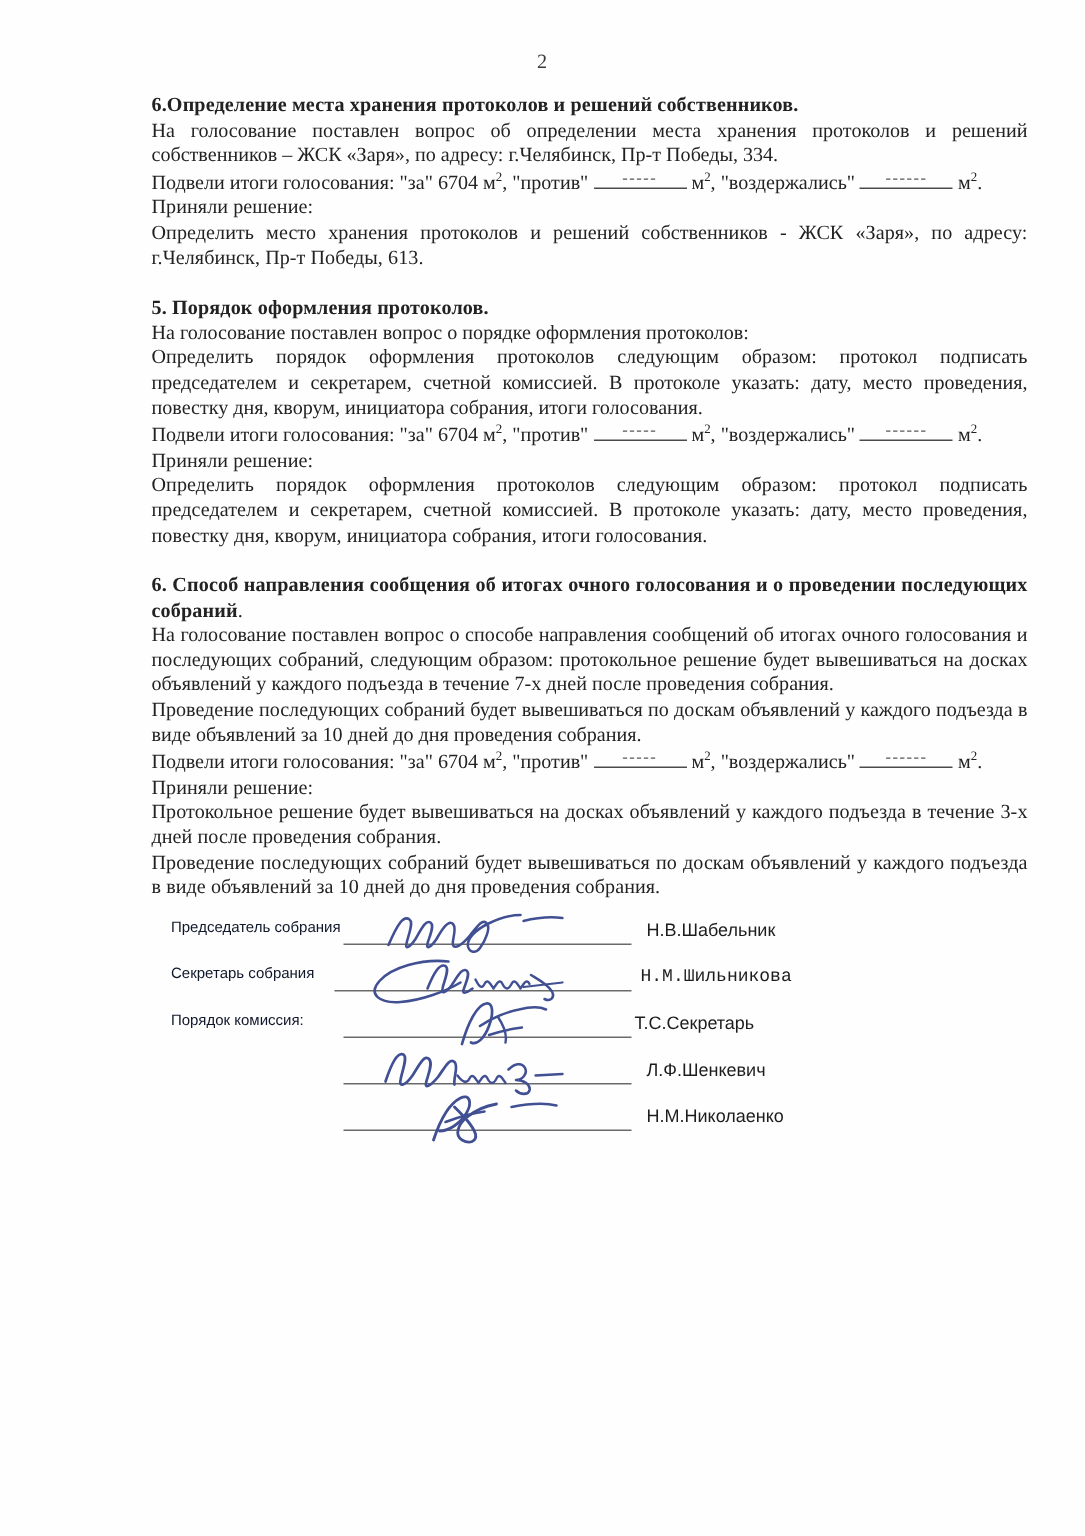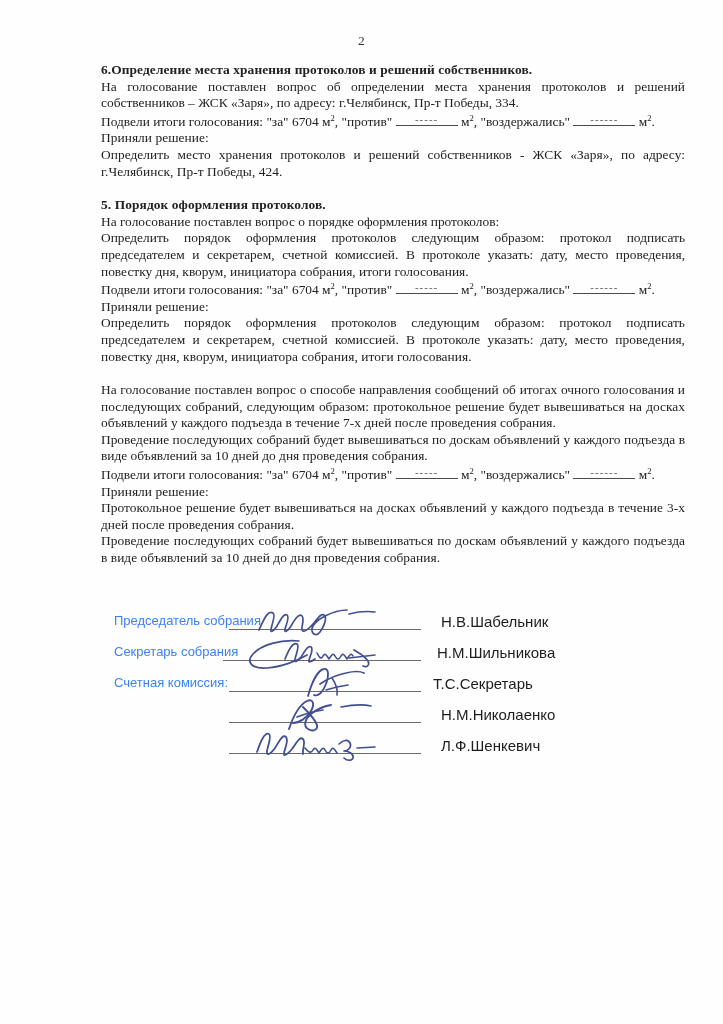--- a/index.html
+++ b/index.html
@@ -98,58 +98,57 @@
     font-family: "Liberation Sans", "DejaVu Sans", sans-serif;
   }
   .sig-row {
     position: relative;
     height: 31px;
   }
   .sig-label {
     position: absolute;
     left: 13px;
     top: 5px;
-    font-size: 13px;
-    color: #3b82f6;
+    font-size: 10px;
+    color: #0f172a;
     white-space: nowrap;
   }
   .sig-line {
     position: absolute;
     top: 21px;
     height: 0;
     border-bottom: 1px solid #6a6a6a;
   }
   .sig-name {
     position: absolute;
     top: 5px;
-    font-size: 15px;
+    font-size: 12px;
     color: #1d1d1d;
     white-space: nowrap;
-    margin-left: 10px;
   }
   .sig-ink {
     position: absolute;
     top: -4px;
     pointer-events: none;
   }
   .sig-ink svg { display: block; overflow: visible; }
   .ink-path {
     fill: none;
     stroke: #414f93;
     stroke-linecap: round;
     stroke-linejoin: round;
   }
 
   
   .row-chair   .sig-line { left: 128px; width: 192px; }
   .row-chair   .sig-name { left: 330px; }
   .row-chair   .sig-ink  { left: 150px; }
 
   .row-sec     .sig-line { left: 122px; width: 198px; }
-  .row-sec     .sig-name { left: 326px; }
+  .row-sec     .sig-name { left: 326px; font-family: Liberation Mono, monospace; }
   .row-sec     .sig-ink  { left: 140px; }
 
   .row-count   .sig-line { left: 128px; width: 192px; }
   .row-count   .sig-name { left: 322px; }
   .row-count   .sig-ink  { left: 195px; }
 
   .row-sh      .sig-line { left: 128px; width: 192px; }
   .row-sh      .sig-name { left: 330px; }
   .row-sh      .sig-ink  { left: 150px; }
 
@@ -175,21 +174,21 @@
         <span>6704</span>
         <span>м</span><sup>2</sup>,
         <span>"против"</span>
         <span class="blank"><span>-----</span></span>
         <span>м</span><sup>2</sup>,
         <span>"воздержались"</span>
         <span class="blank"><span>------</span></span>
         <span>м</span><sup>2</sup>.
       </p>
       <p class="bold">Приняли решение:</p>
-      <p class="bold">Определить место хранения протоколов и решений собственников - ЖСК «Заря», по адресу: г.Челябинск, Пр-т Победы, 424.</p>
+      <p class="bold">Определить место хранения протоколов и решений собственников - ЖСК «Заря», по адресу: г.Челябинск, Пр-т Победы, 613.</p>
     </div>
 
     <div class="gap-lg"></div>
 
     <div>
       <p class="heading">5. Порядок оформления протоколов.</p>
       <p class="plain">На голосование поставлен вопрос о порядке оформления протоколов:</p>
       <p class="plain">Определить порядок оформления протоколов следующим образом: протокол подписать председателем и секретарем, счетной комиссией. В протоколе указать: дату, место проведения, повестку дня, кворум, инициатора собрания, итоги голосования.</p>
       <p class="plain">
         <span>Подвели итоги голосования:</span>
@@ -203,20 +202,21 @@
         <span class="blank"><span>------</span></span>
         <span>м</span><sup>2</sup>.
       </p>
       <p class="bold">Приняли решение:</p>
       <p class="bold">Определить порядок оформления протоколов следующим образом: протокол подписать председателем и секретарем, счетной комиссией. В протоколе указать: дату, место проведения, повестку дня, кворум, инициатора собрания, итоги голосования.</p>
     </div>
 
     <div class="gap-lg"></div>
 
     <div>
+      <p class="heading justified"><span>6. Способ направления сообщения об итогах очного голосования и о проведении последующих собраний</span><span class="plain">.</span></p>
       <p class="plain">На голосование поставлен вопрос о способе направления сообщений об итогах очного голосования и последующих собраний, следующим образом: протокольное решение будет вывешиваться на досках объявлений у каждого подъезда в течение 7-х дней после проведения собрания.</p>
       <p class="plain">Проведение последующих собраний будет вывешиваться по доскам объявлений у каждого подъезда в виде объявлений за 10 дней до дня проведения собрания.</p>
       <p class="plain">
         <span>Подвели итоги голосования:</span>
         <span>"за"</span>
         <span>6704</span>
         <span>м</span><sup>2</sup>,
         <span>"против"</span>
         <span class="blank"><span>-----</span></span>
         <span>м</span><sup>2</sup>,
@@ -254,56 +254,56 @@
           <path class="ink-path" stroke-width="1.7" d="M44 24 C48 14, 52 7, 56 9 C59 11, 55 19, 54 24 C53 28, 56 27, 60 22 C64 16, 67 10, 70 12 C73 14, 69 21, 68 25 C67 28, 70 27, 74 24" stroke="#414f93"></path>
           <path class="ink-path" stroke-width="1.6" d="M76 18 C78 22, 80 25, 82 21 C84 17, 86 21, 88 24 C90 21, 92 17, 94 21 C96 25, 98 25, 100 21 C102 17, 104 21, 106 24 C108 21, 110 17, 112 21" stroke="#414f93"></path>
           <path class="ink-path" stroke-width="1.7" d="M113 15 C118 18, 124 21, 127 26 C129 30, 126 33, 122 31" stroke="#414f93"></path>
           <path class="ink-path" stroke-width="1.5" d="M108 23 L134 20" stroke="#414f93"></path>
         </svg>
       </div>
       <div class="sig-name">Н.М.Шильникова</div>
     </div>
 
     <div class="sig-row row-count">
-      <div class="sig-label">Счетная комиссия:</div>
+      <div class="sig-label">Порядок комиссия:</div>
       <div class="sig-line"></div>
       <div class="sig-ink">
         <svg width="90" height="38" viewBox="0 0 90 38">
           <path class="ink-path" stroke-width="1.8" d="M12 30 C16 16, 22 4, 28 3 C33 2, 33 10, 30 18 C27 26, 22 31, 18 29" stroke="#414f93"></path>
           <path class="ink-path" stroke-width="1.7" d="M24 18 C30 14, 40 9, 50 7 C58 5, 64 5, 68 7" stroke="#414f93"></path>
           <path class="ink-path" stroke-width="1.6" d="M30 24 C36 22, 44 20, 52 19" stroke="#414f93"></path>
           <path class="ink-path" stroke-width="1.6" d="M36 12 C40 18, 42 24, 41 29" stroke="#414f93"></path>
         </svg>
       </div>
       <div class="sig-name">Т.С.Секретарь</div>
     </div>
 
+    <div class="sig-row row-sh">
+      <div class="sig-label"></div>
+      <div class="sig-line"></div>
+      <div class="sig-ink">
+        <svg width="160" height="34" viewBox="0 0 160 34">
+          <path class="ink-path" stroke-width="1.8" d="M6 24 C10 12, 14 4, 18 6 C21 8, 17 17, 16 23 C15 28, 19 27, 24 20 C29 12, 32 6, 35 9 C38 12, 34 20, 33 25 C32 29, 36 27, 41 21 C46 14, 49 8, 52 11 C55 14, 51 22, 52 26" stroke="#414f93"></path>
+          <path class="ink-path" stroke-width="1.6" d="M54 20 C57 24, 60 26, 62 22 C64 18, 66 22, 68 25 C70 22, 72 18, 74 22 C76 26, 78 26, 80 22 C82 18, 84 22, 86 25" stroke="#414f93"></path>
+          <path class="ink-path" stroke-width="1.7" d="M88 16 C92 12, 97 11, 99 15 C101 19, 97 23, 93 23 C98 23, 103 26, 102 30 C101 33, 96 33, 93 30" stroke="#414f93"></path>
+          <path class="ink-path" stroke-width="1.6" d="M106 20 L124 19" stroke="#414f93"></path>
+        </svg>
+      </div>
+      <div class="sig-name">Л.Ф.Шенкевич</div>
+    </div>
+
     <div class="sig-row row-nik">
       <div class="sig-label"></div>
       <div class="sig-line"></div>
       <div class="sig-ink">
         <svg width="120" height="38" viewBox="0 0 120 38">
           <path class="ink-path" stroke-width="1.9" d="M10 32 C14 20, 20 8, 28 4 C34 1, 36 7, 32 14 C28 21, 20 26, 14 26" stroke="#414f93"></path>
           <path class="ink-path" stroke-width="1.9" d="M24 10 C30 16, 36 22, 38 28 C39 33, 34 35, 29 32 C24 29, 26 22, 32 17 C38 12, 46 9, 52 8" stroke="#414f93"></path>
           <path class="ink-path" stroke-width="1.7" d="M18 20 C26 17, 36 14, 44 13" stroke="#414f93"></path>
           <path class="ink-path" stroke-width="1.7" d="M62 10 C72 8, 84 7, 92 9" stroke="#414f93"></path>
         </svg>
       </div>
       <div class="sig-name">Н.М.Николаенко</div>
     </div>
 
-    <div class="sig-row row-sh">
-      <div class="sig-label"></div>
-      <div class="sig-line"></div>
-      <div class="sig-ink">
-        <svg width="160" height="34" viewBox="0 0 160 34">
-          <path class="ink-path" stroke-width="1.8" d="M6 24 C10 12, 14 4, 18 6 C21 8, 17 17, 16 23 C15 28, 19 27, 24 20 C29 12, 32 6, 35 9 C38 12, 34 20, 33 25 C32 29, 36 27, 41 21 C46 14, 49 8, 52 11 C55 14, 51 22, 52 26" stroke="#414f93"></path>
-          <path class="ink-path" stroke-width="1.6" d="M54 20 C57 24, 60 26, 62 22 C64 18, 66 22, 68 25 C70 22, 72 18, 74 22 C76 26, 78 26, 80 22 C82 18, 84 22, 86 25" stroke="#414f93"></path>
-          <path class="ink-path" stroke-width="1.7" d="M88 16 C92 12, 97 11, 99 15 C101 19, 97 23, 93 23 C98 23, 103 26, 102 30 C101 33, 96 33, 93 30" stroke="#414f93"></path>
-          <path class="ink-path" stroke-width="1.6" d="M106 20 L124 19" stroke="#414f93"></path>
-        </svg>
-      </div>
-      <div class="sig-name">Л.Ф.Шенкевич</div>
-    </div>
-
   </div>
 
 </div>
 
 </body></html>

